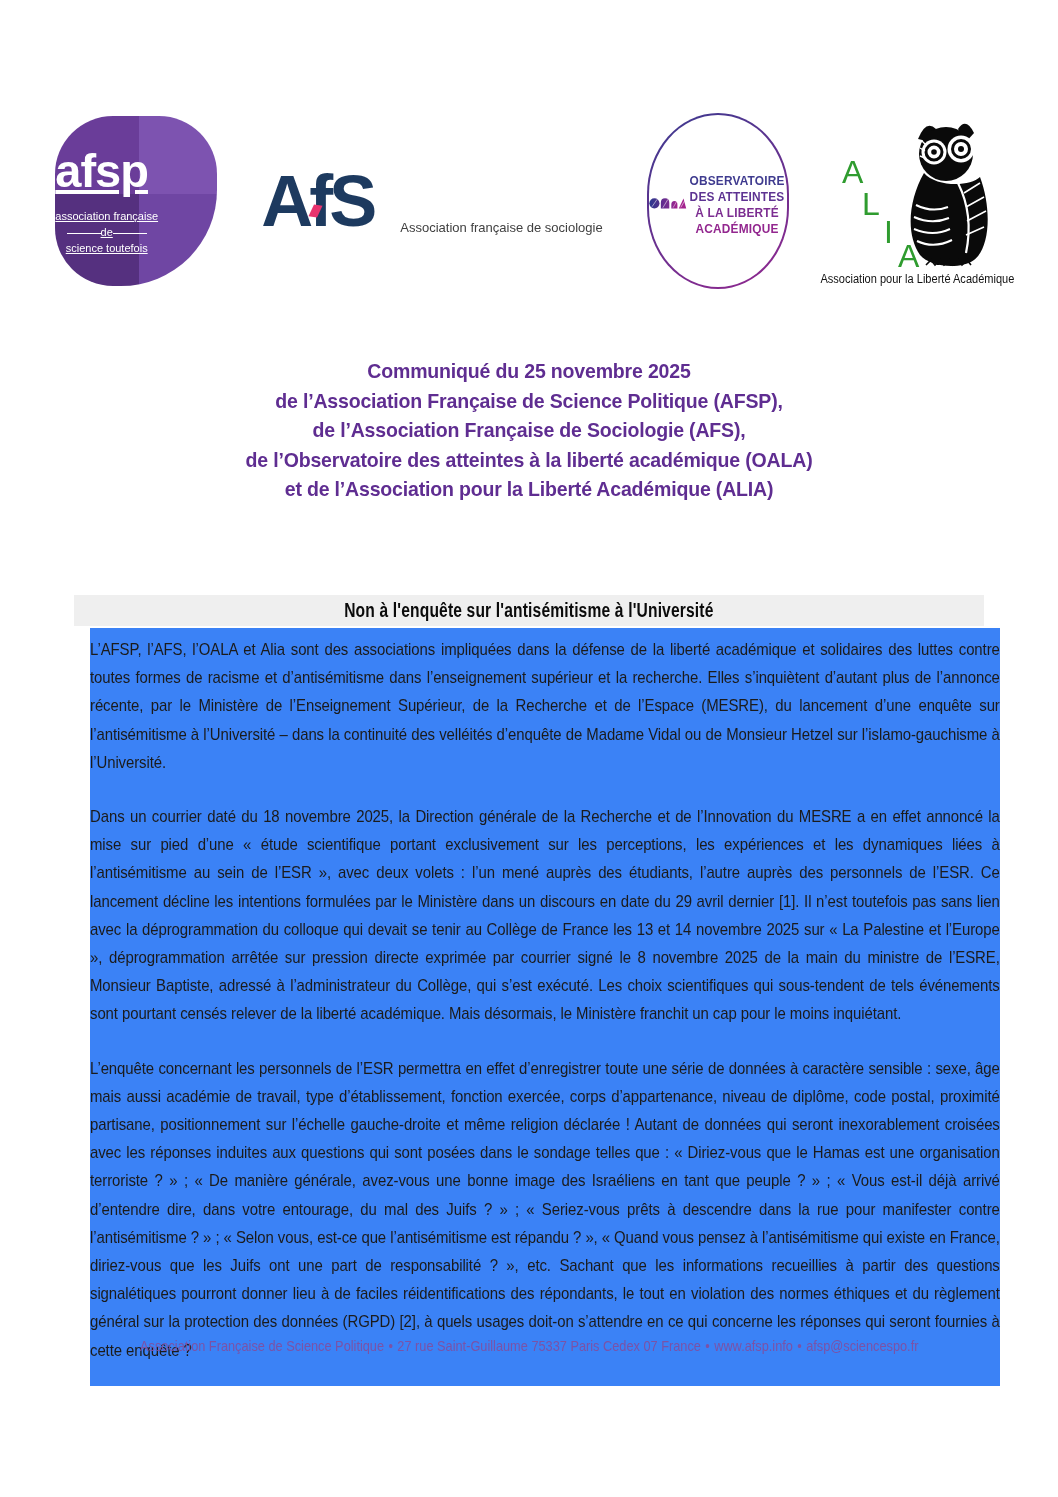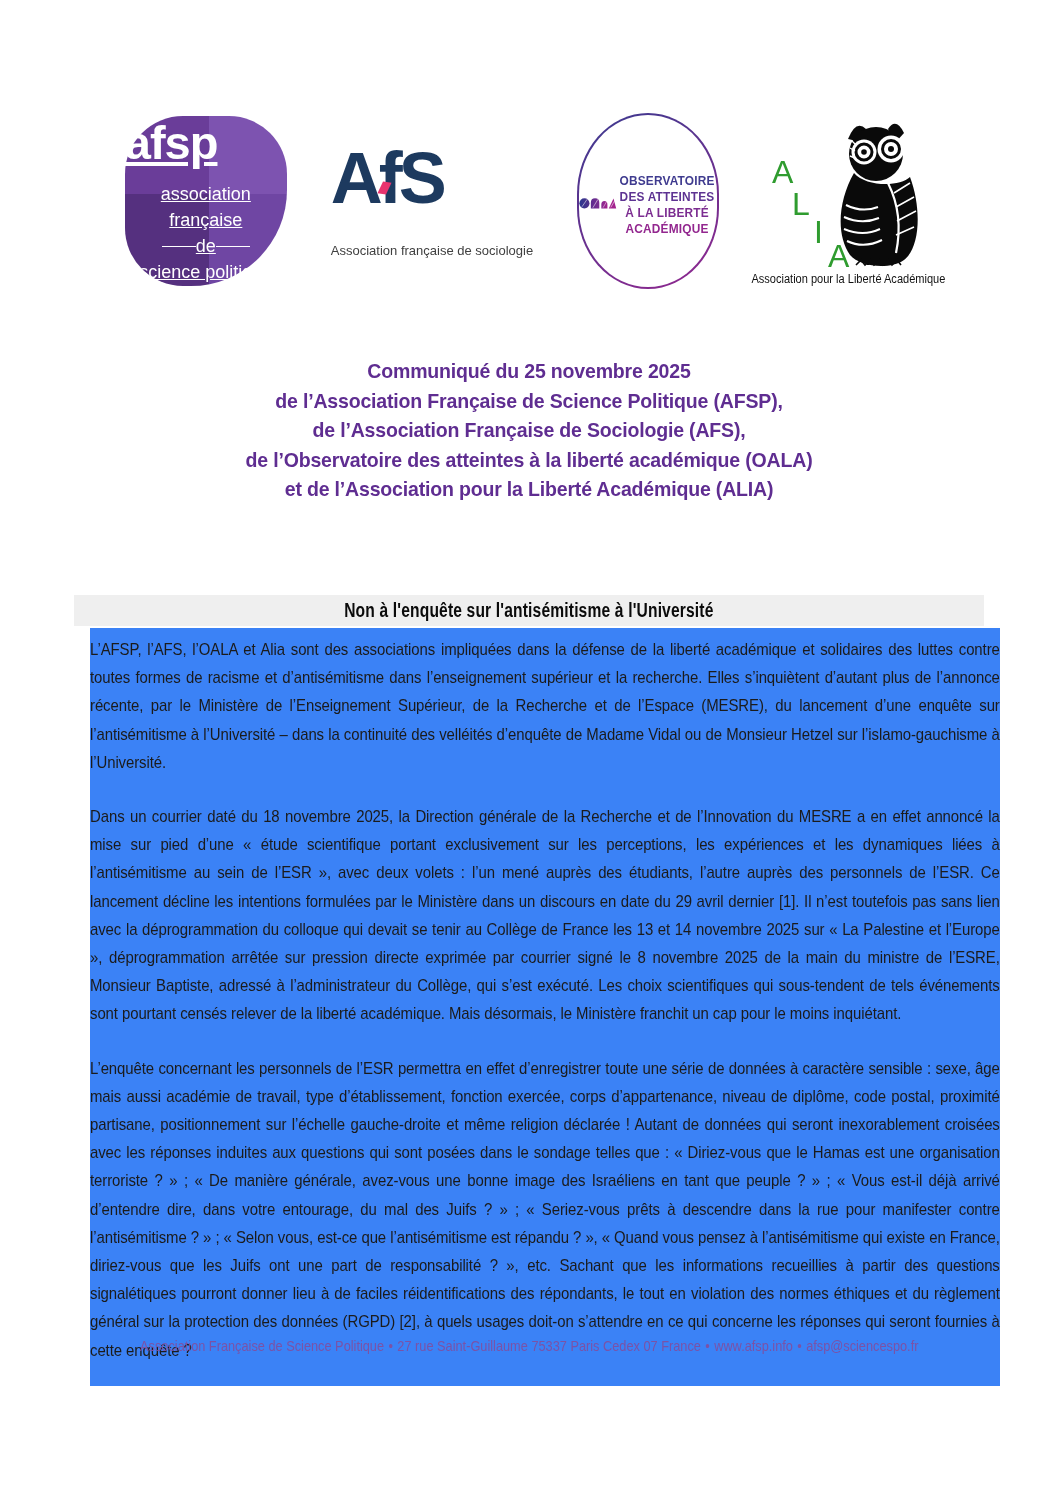--- a/index.html
+++ b/index.html
@@ -10,26 +10,26 @@
   
   .logos-row { position:absolute; top:112px; left:0; right:0; height:178px;
                display:flex; justify-content:center; align-items:center; gap:44px; }
 
   
   .afsp-blob { width:162px; height:170px; flex:0 0 auto;
     background: conic-gradient(from 0deg at 52% 46%, #7d53b0 0deg 90deg, #6f46a3 90deg 180deg, #55307f 180deg 270deg, #6a3d99 270deg 360deg);
     border-radius: 58px 58px 96px 58px;
     display:flex; flex-direction:column; align-items:flex-start; justify-content:center; color:#fff;text-decoration:underline; }
   .afsp-acronym { font-size:47px; font-weight:bold; letter-spacing:-1px; line-height:1; margin-top:2px; }
-  .afsp-caption { margin-top:15px; font-size:18px; text-align:center; line-height:1.45; }
+  .afsp-caption { margin-top:15px; font-size:11px; text-align:center; line-height:1.45; }
   .afsp-de-row { display:flex; align-items:center; justify-content:center; gap:0; }
   .afsp-rule { width:34px; height:1px; background:#fff; }
 
   
-  .afs-box { display:flex; flex-direction:column; align-items:flex-start; flex:0 0 auto;gap:27px; }
+  .afs-box { display:flex; align-items:flex-end; flex:0 0 auto;gap:27px; }
   .afs-word { position:relative; font-size:72px; line-height:0.95; font-weight:bold; letter-spacing:-4px; color:#1d3a5f; }
   .afs-accent { position:absolute; left:44%; top:56%; width:9px; height:12px; background:#e8336e;
                 transform: skewX(-18deg) rotate(8deg); }
   .afs-caption { margin-top:4px; font-size:13px; color:#404040; letter-spacing:0; }
 
   
   .oala-capsule { width:142px; height:176px; flex:0 0 auto; padding:2px;
     background: linear-gradient(150deg, #3a3a8f, #93278f); border-radius: 50% / 46%; }
   .oala-inner { width:100%; height:100%; background:#fff; border-radius:50% / 46%;
     display:flex; align-items:center; justify-content:center; }
@@ -75,21 +75,21 @@
 
     <div class="afsp-blob">
       <div class="afsp-acronym">afsp</div>
       <div class="afsp-caption">
         <div>association française</div>
         <div class="afsp-de-row">
           <span class="afsp-rule"></span>
           <span>de</span>
           <span class="afsp-rule"></span>
         </div>
-        <div>science politique</div>
+        <div>science toutefois</div>
       </div>
     </div>
 
     <div class="afs-box">
       <div class="afs-word">
         <span>AfS</span>
         <span class="afs-accent"></span>
       </div>
       <div class="afs-caption">Association française de sociologie</div>
     </div>

